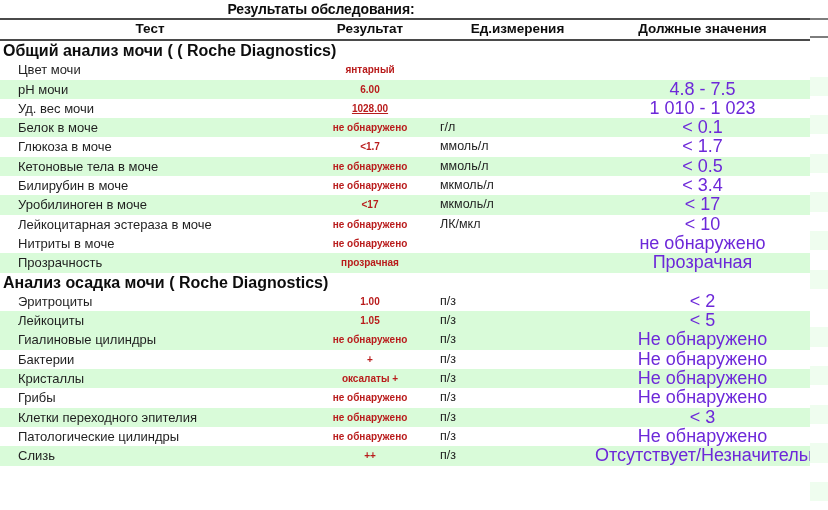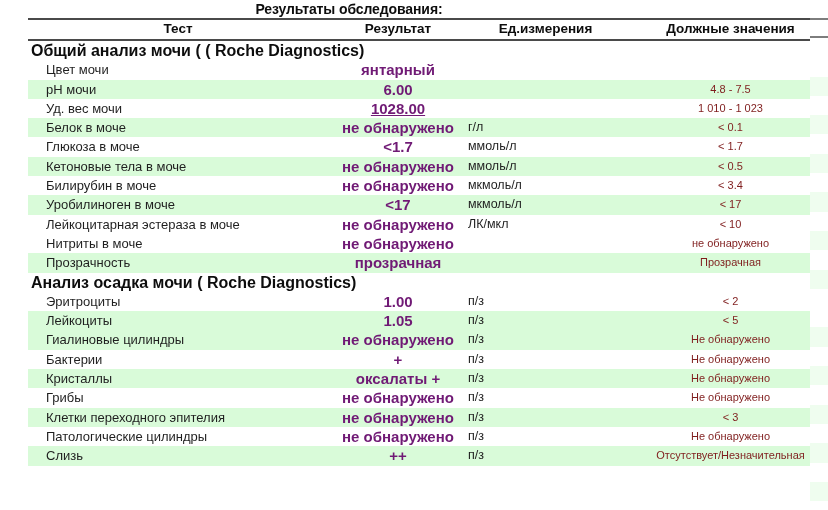--- a/index.html
+++ b/index.html
@@ -13,21 +13,20 @@
     font-family: "Liberation Sans", sans-serif;
     color: #1a1a1a;
     overflow: hidden;
   }
 
   .page {
     position: relative;
     width: 660px;
     height: 510px;
     background: #ffffff;
-    padding-left: 28px;
   }
 
   
   .title-bar {
     height: 18px;
     display: flex;
     align-items: center;
     justify-content: center;
     padding-right: 18px;
     box-sizing: border-box;
@@ -89,34 +88,34 @@
 
   td.test {
     padding-left: 18px;
     text-align: left;
     font-size: 13px;
     color: #1f1f1f;
   }
   td.result {
     text-align: center;
     font-weight: bold;
-    font-size: 15px;
-    color: #701a75;
+    font-size: 10px;
+    color: #b91c1c;
   }
   td.result .abn {
     text-decoration: underline;
   }
   td.units {
     font-size: 12.5px;
     color: #1f1f1f;
   }
   td.ref {
     text-align: center;
-    font-size: 11px;
-    color: #7f1d1d;
+    font-size: 18px;
+    color: #6d28d9;
   }
 
   
   .edge-strip {
     position: absolute;
     top: 18px;
     left: 810px;
     width: 18px;
     bottom: 0;
     background: #ffffff;

